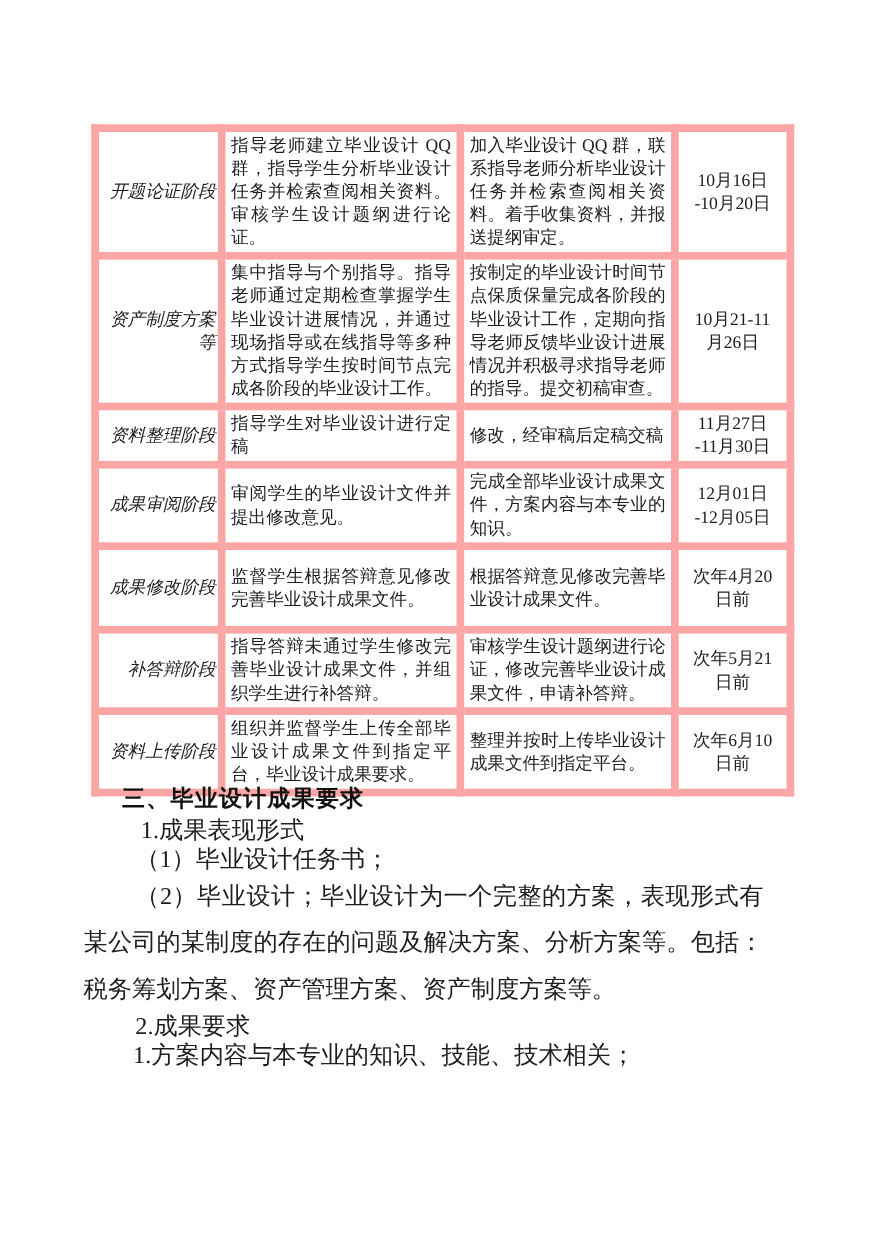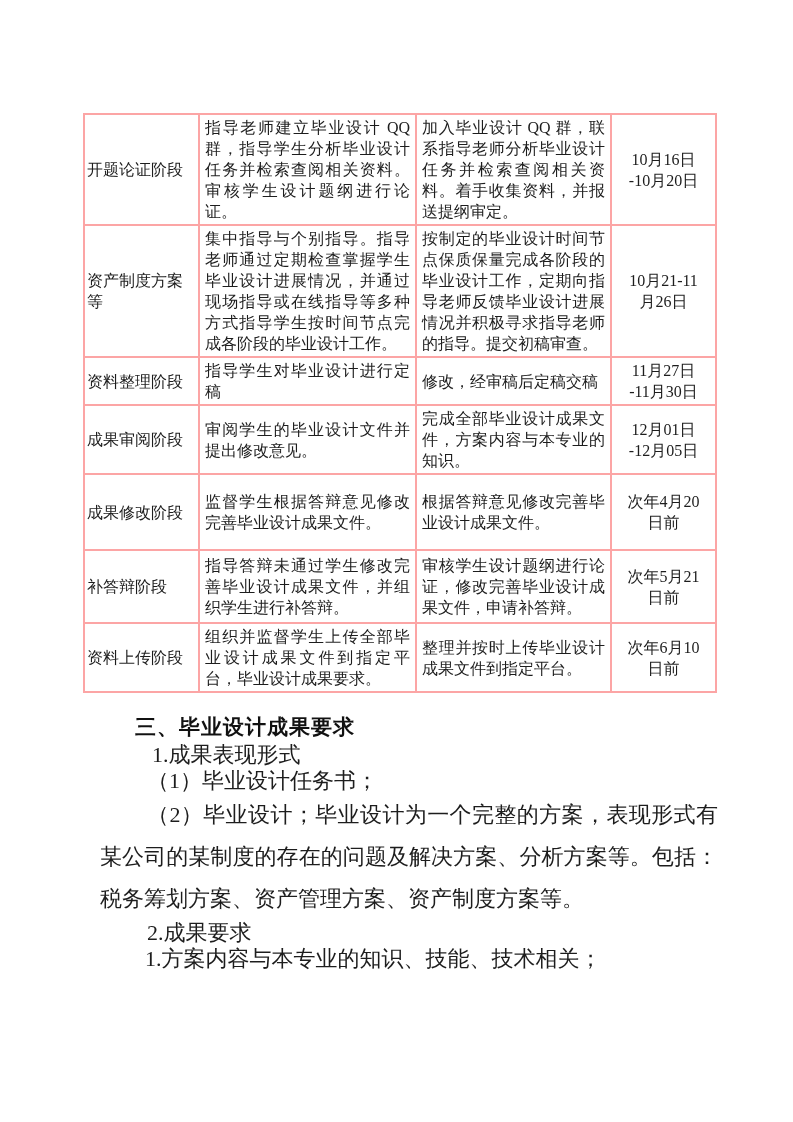--- a/index.html
+++ b/index.html
@@ -23,47 +23,48 @@
     left: 83px;
     top: 113px;
     width: 632px;
     border-collapse: collapse;
     table-layout: fixed;
     font-size: 16px;
     line-height: 21px;
     color: #1d1d1d;
   }
   table.schedule td {
-    border: 2px solid #fca5a5;
+    border: 7px solid #fca5a5;
     vertical-align: middle;
     padding: 2px 5px;
     text-align: justify;
   }
   table.schedule td.phase {
-    text-align: left;
+    text-align: right;
     padding: 2px 2px;
+    font-style: italic;
   }
   table.schedule td.date {
     text-align: center;
     white-space: pre-line;
     padding: 2px 3px;
   }
   tr.r1 { height: 105px; }
   tr.r2 { height: 123px; }
   tr.r3 { height: 41px;  }
   tr.r4 { height: 62px;  }
   tr.r5 { height: 41px;  }
   tr.r6 { height: 76px;  }
   tr.r7 { height: 73px;  }
   tr.r8 { height: 67px;  }
 
   
   .section {
     position: absolute;
-    left: 100px;
+    left: 76px;
     top: 705px;
     width: 618px;
   }
   .section h2 {
     margin: 0;
     padding: 7px 0 0 35px;
     font-family: "Liberation Sans", "DejaVu Sans", sans-serif;
     font-weight: 700;
     font-size: 21px;
     line-height: 30px;

